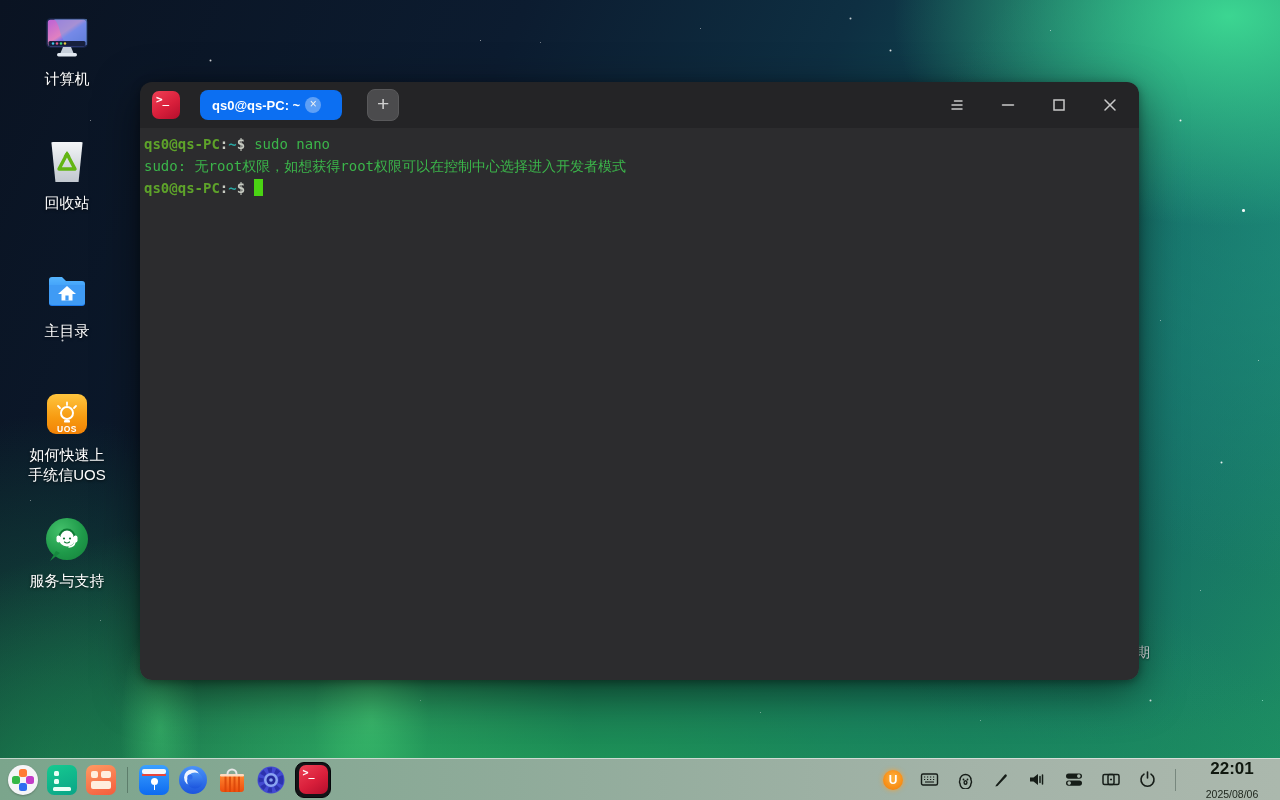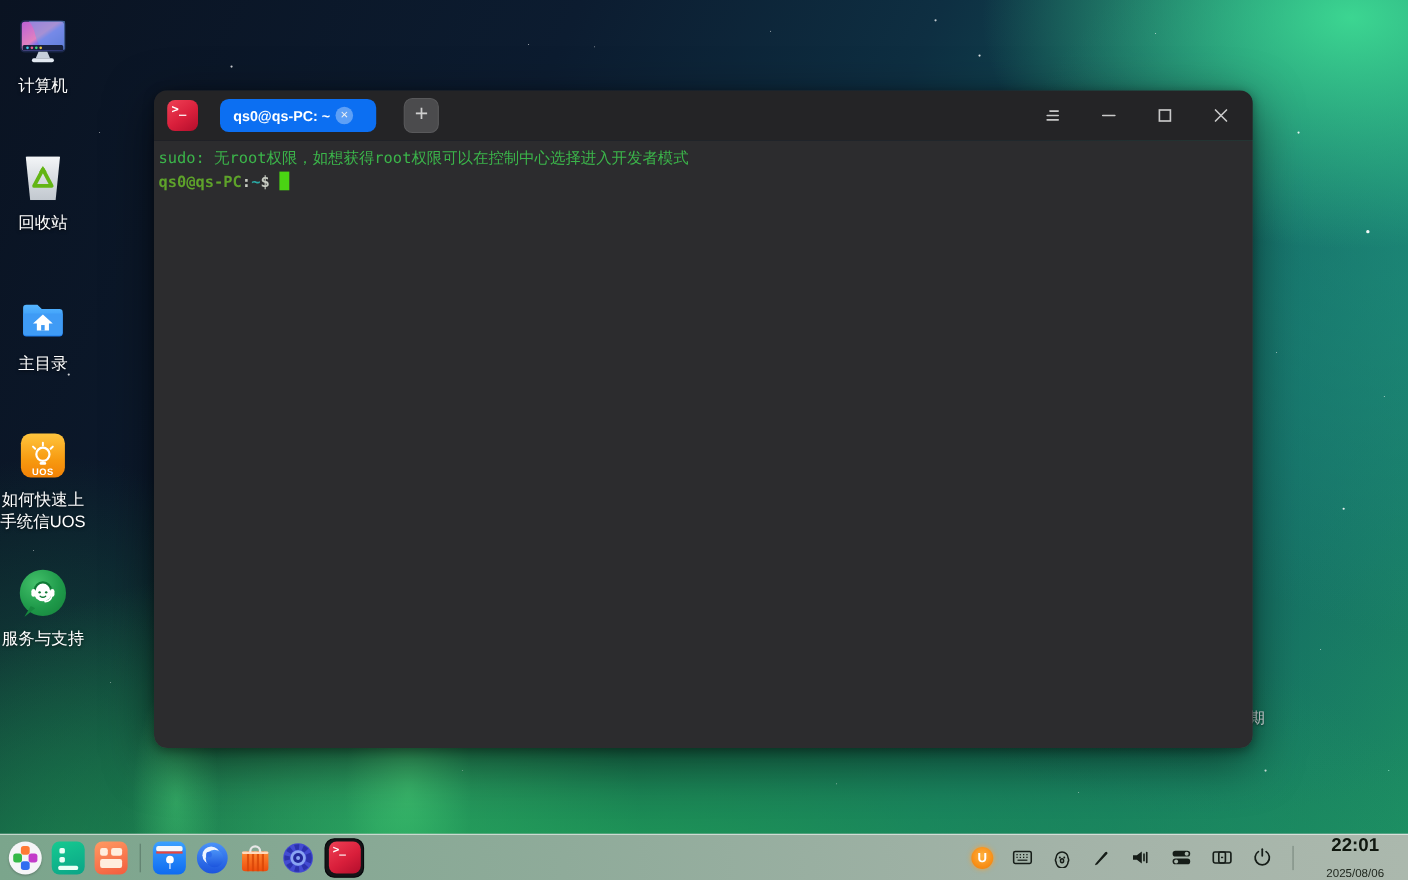--- a/index.html
+++ b/index.html
@@ -31,21 +31,21 @@
       540px 42px 0 0 rgba(255,255,255,.55), 330px 140px 0 0 rgba(255,255,255,.6),
       90px 120px 0 0 rgba(255,255,255,.6), 62px 340px 0 .5px rgba(255,255,255,.8),
       100px 620px 0 0 rgba(255,255,255,.5), 30px 500px 0 0 rgba(255,255,255,.55),
       1262px 700px 0 0 rgba(180,255,230,.8), 980px 720px 0 0 rgba(255,255,255,.55),
       420px 700px 0 0 rgba(255,255,255,.5), 1258px 360px 0 0 rgba(255,255,255,.7),
       1090px 180px 0 0 rgba(255,255,255,.65), 700px 28px 0 0 rgba(255,255,255,.6),
       850px 18px 0 .5px rgba(255,255,255,.75);
   }
 
   
-  .dicon-item { position:absolute; left:0; width:78px; text-align:center; cursor:default; }
+  .dicon-item { position:absolute; left:28px; width:78px; text-align:center; cursor:default; }
   .dicon-wrap { height:44px; display:flex; align-items:center; justify-content:center; }
   .dlabel { margin-top:9px; font-size:15px; line-height:20px; color:#fff; text-shadow:0 1px 3px rgba(0,0,0,.7); }
 
   .trash-body { position:relative; width:34px; height:40px;
     background:linear-gradient(180deg,#f4f6f8 0%,#d6dbe0 55%,#c2c8cf 100%);
     clip-path:polygon(4% 0,96% 0,84% 100%,16% 100%); border-radius:3px;
     display:flex; align-items:center; justify-content:center; }
 
   .guide-box { position:relative; width:40px; height:40px; border-radius:9px;
     background:linear-gradient(180deg,#ffc53e 0%,#f79a10 60%,#f28206 100%);
@@ -273,20 +273,21 @@
         <div class="wbtn">
           <svg width="18" height="18" viewBox="0 0 18 18" stroke="#c9c9c9" stroke-width="1.5" stroke-linecap="round">
             <line x1="4" y1="4" x2="14" y2="14"></line>
               <line x1="14" y1="4" x2="4" y2="14"></line>
           </svg>
         </div>
       </div>
     </div>
 
     <div class="term-body">
+      <div><span class="p-user">qs0@qs-PC</span><span class="p-dim">:</span><span class="p-path">~</span><span class="p-dim">$</span><span class="t-green t-cmd">sudo nano</span></div>
       <div class="t-green">sudo: 无root权限，如想获得root权限可以在控制中心选择进入开发者模式</div>
       <div><span class="p-user">qs0@qs-PC</span><span class="p-dim">:</span><span class="p-path">~</span><span class="p-dim">$</span><span class="cursor-block"></span></div>
     </div>
   </div>
 
   <div class="dock">
     <div class="dock-left">
       <div class="dock-app">
         <div class="launcher-circle">
             <i class="d1"></i>

